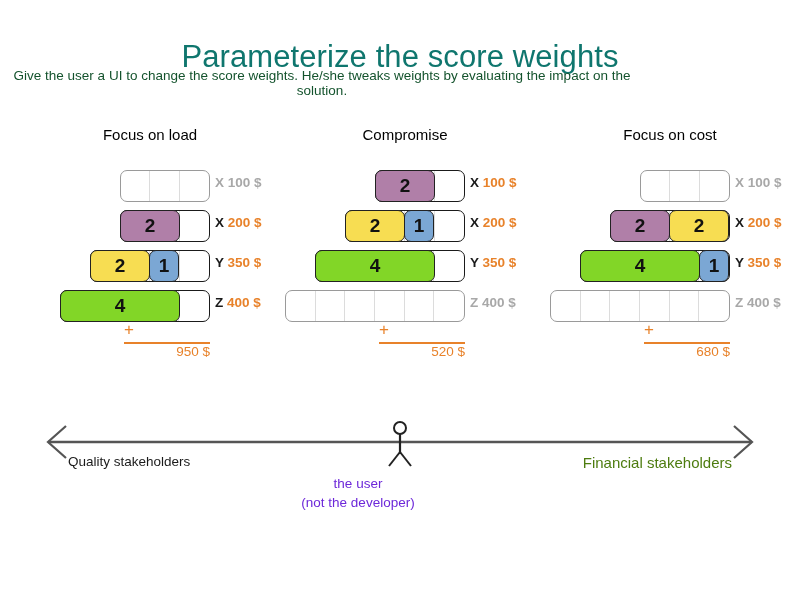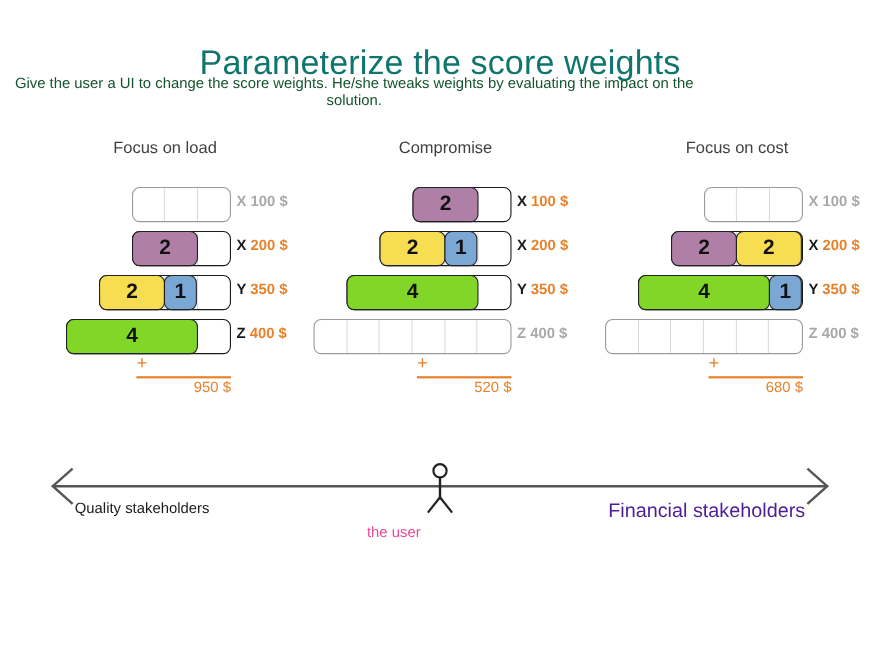--- a/index.html
+++ b/index.html
@@ -57,21 +57,21 @@
   .col-1 { left: 280px; }
   .col-2 { left: 545px; }
 
   .column-title {
     position: absolute;
     top: 0;
     left: 0;
     width: 250px;
     text-align: center;
     font-size: 15px;
-    color: #404040;
+    color: #000000;
   }
 
   .rows {
     position: absolute;
     top: 40px;
     left: 0;
     width: 250px;
     font-weight: bold;
   }
 
@@ -193,31 +193,31 @@
     position: absolute;
     left: 68px;
     top: 40px;
     font-size: 13.5px;
     color: #1a1a1a;
   }
   .axis-label-right {
     position: absolute;
     right: 68px;
     top: 40px;
-    font-size: 18px;
-    color: #4c1d95;
+    font-size: 15px;
+    color: #4d7c0f;
   }
   .actor-caption {
     position: absolute;
     left: 0;
     top: 60px;
     width: 716px;
     text-align: center;
     font-size: 13.5px;
-    color: #ec4899;
+    color: #6d28d9;
     line-height: 19px;
   }
 </style>
 </head>
 <body>
 
 <h1 class="page-title">Parameterize the score weights</h1>
 <div class="page-subtitle">Give the user a UI to change the score weights. He/she tweaks weights by evaluating the impact on the solution.</div>
 
 <div class="columns">
@@ -449,14 +449,15 @@
       <circle cx="400" cy="14" r="6" fill="#ffffff" stroke="#222222" stroke-width="2"></circle>
       <line x1="400" y1="20" x2="400" y2="40" stroke="#222222" stroke-width="2.2"></line>
       <line x1="400" y1="38" x2="389" y2="52" stroke="#222222" stroke-width="2"></line>
       <line x1="400" y1="38" x2="411" y2="52" stroke="#222222" stroke-width="2"></line>
     </g>
   </svg>
   <div class="axis-label-left">Quality stakeholders</div>
   <div class="axis-label-right">Financial stakeholders</div>
   <div class="actor-caption">
     <div>the user</div>
+    <div>(not the developer)</div>
   </div>
 </div>
 
 </body></html>

